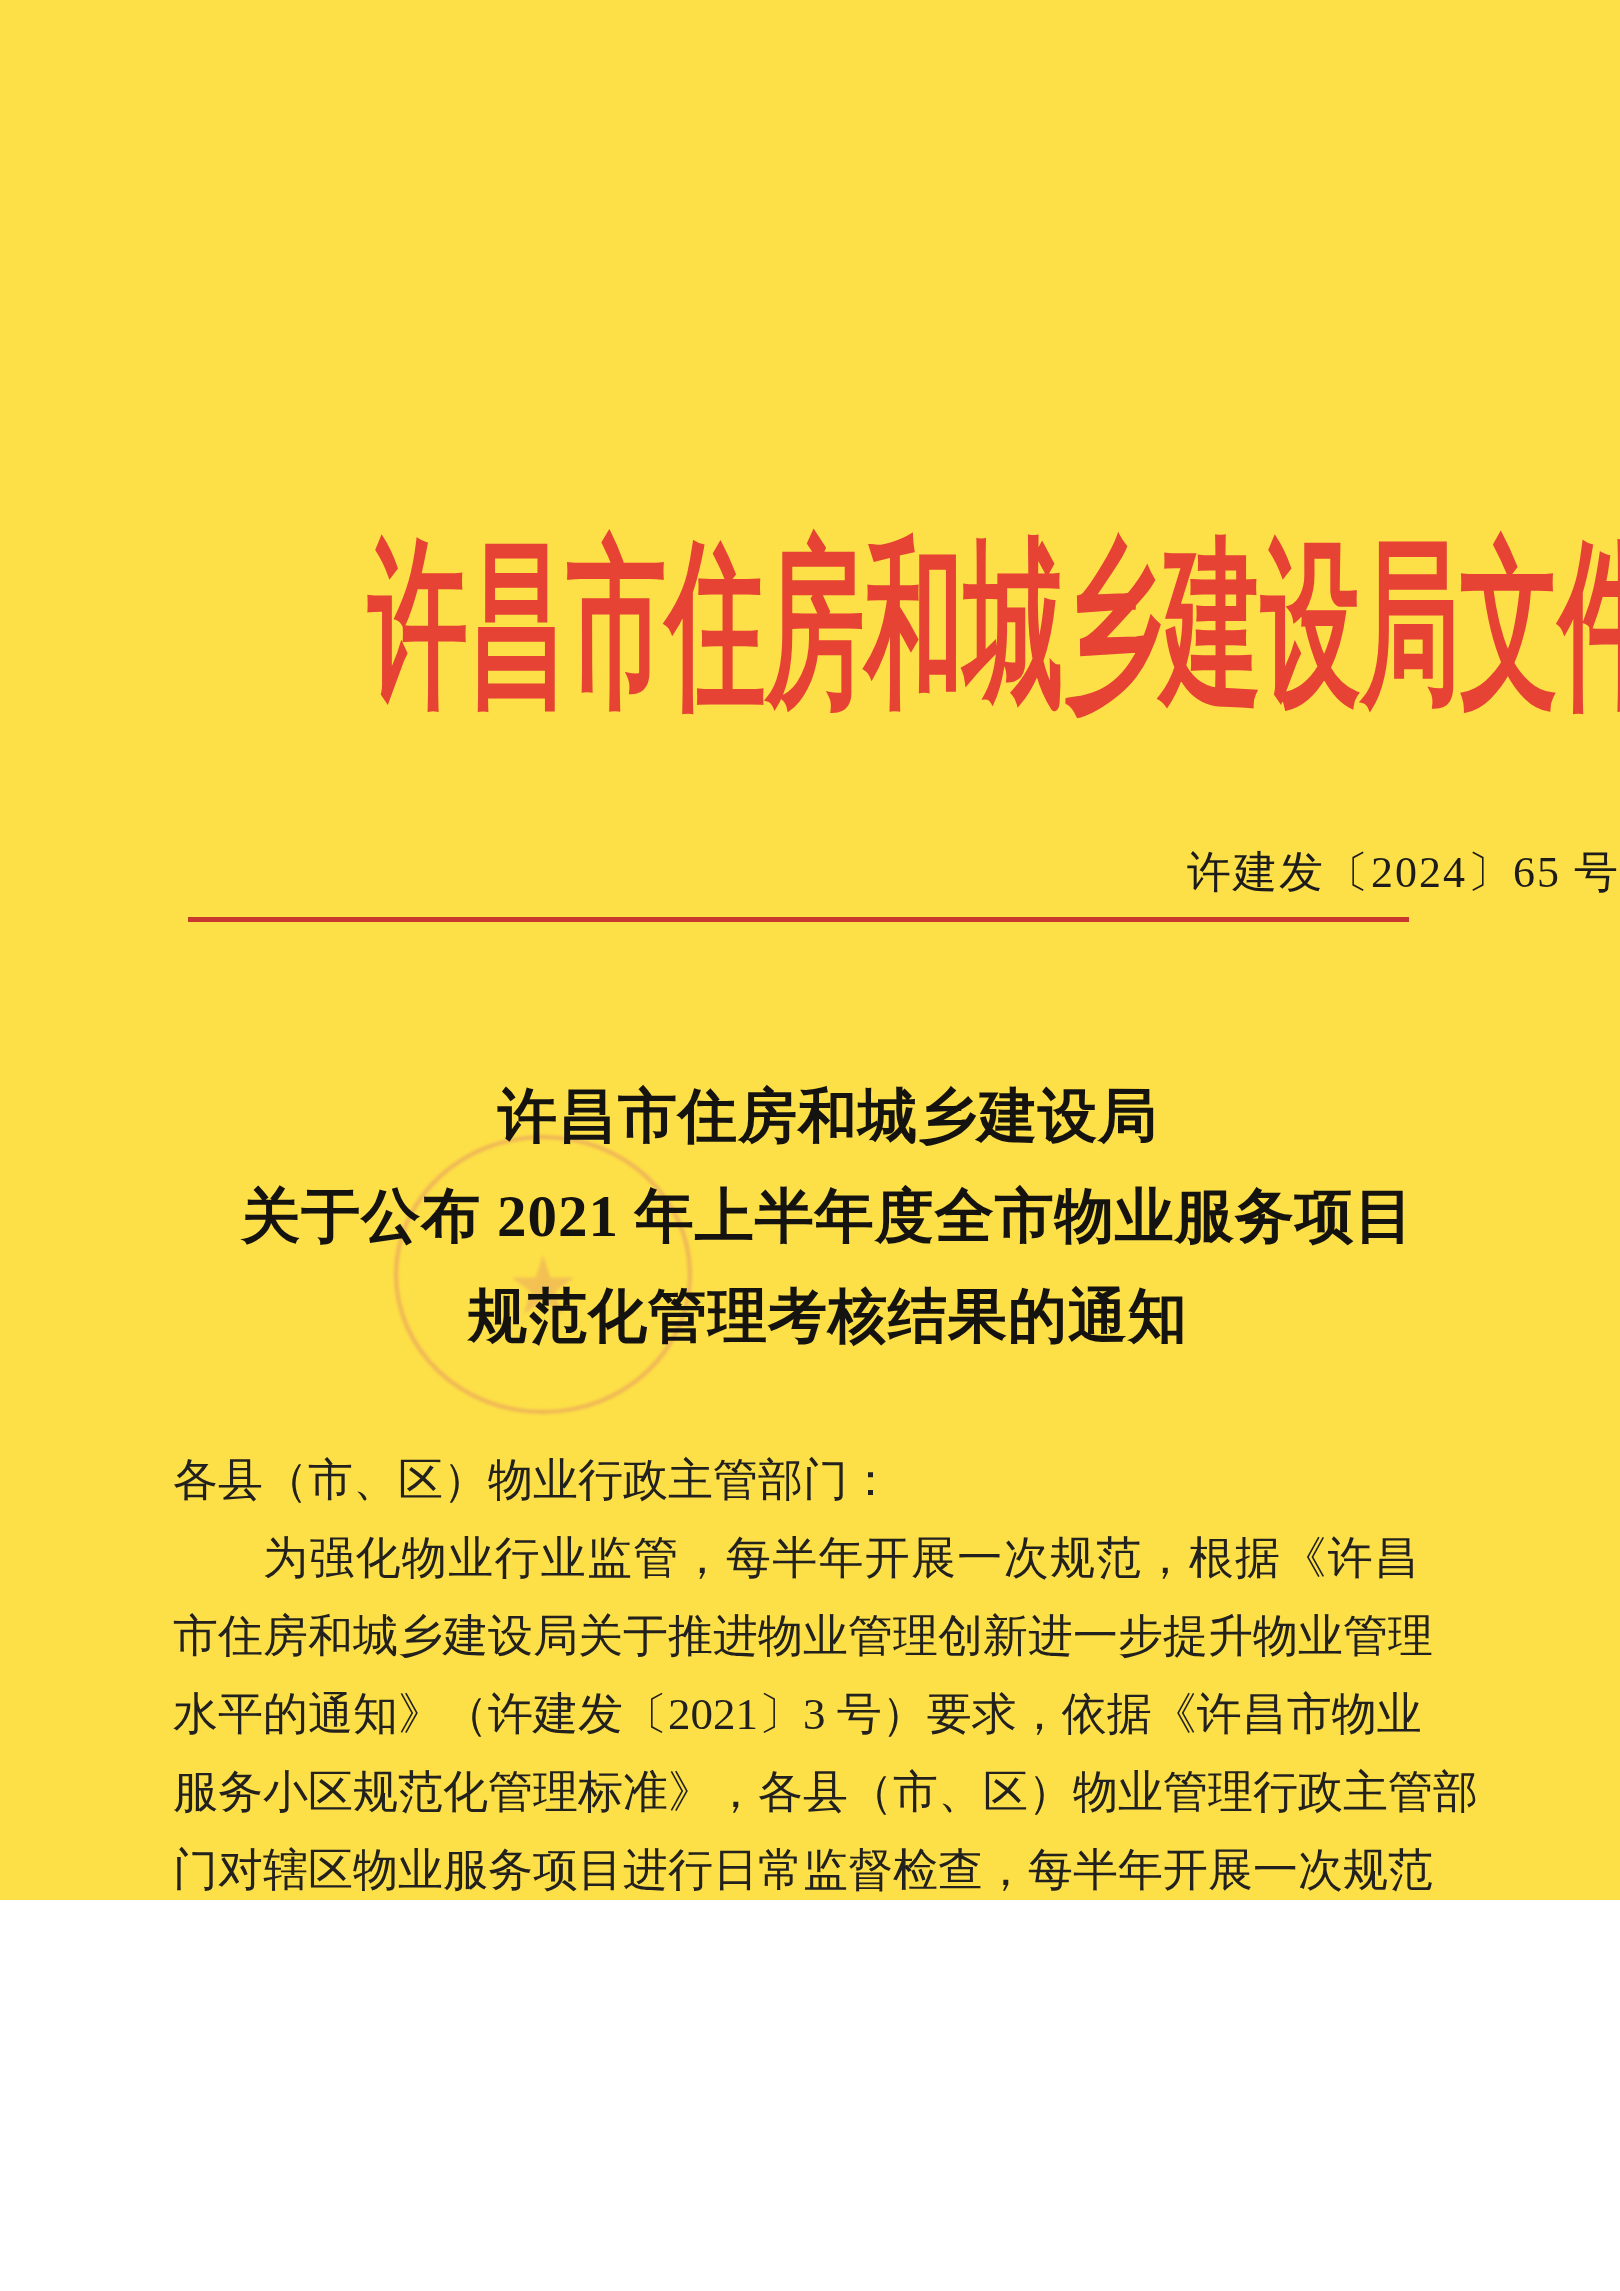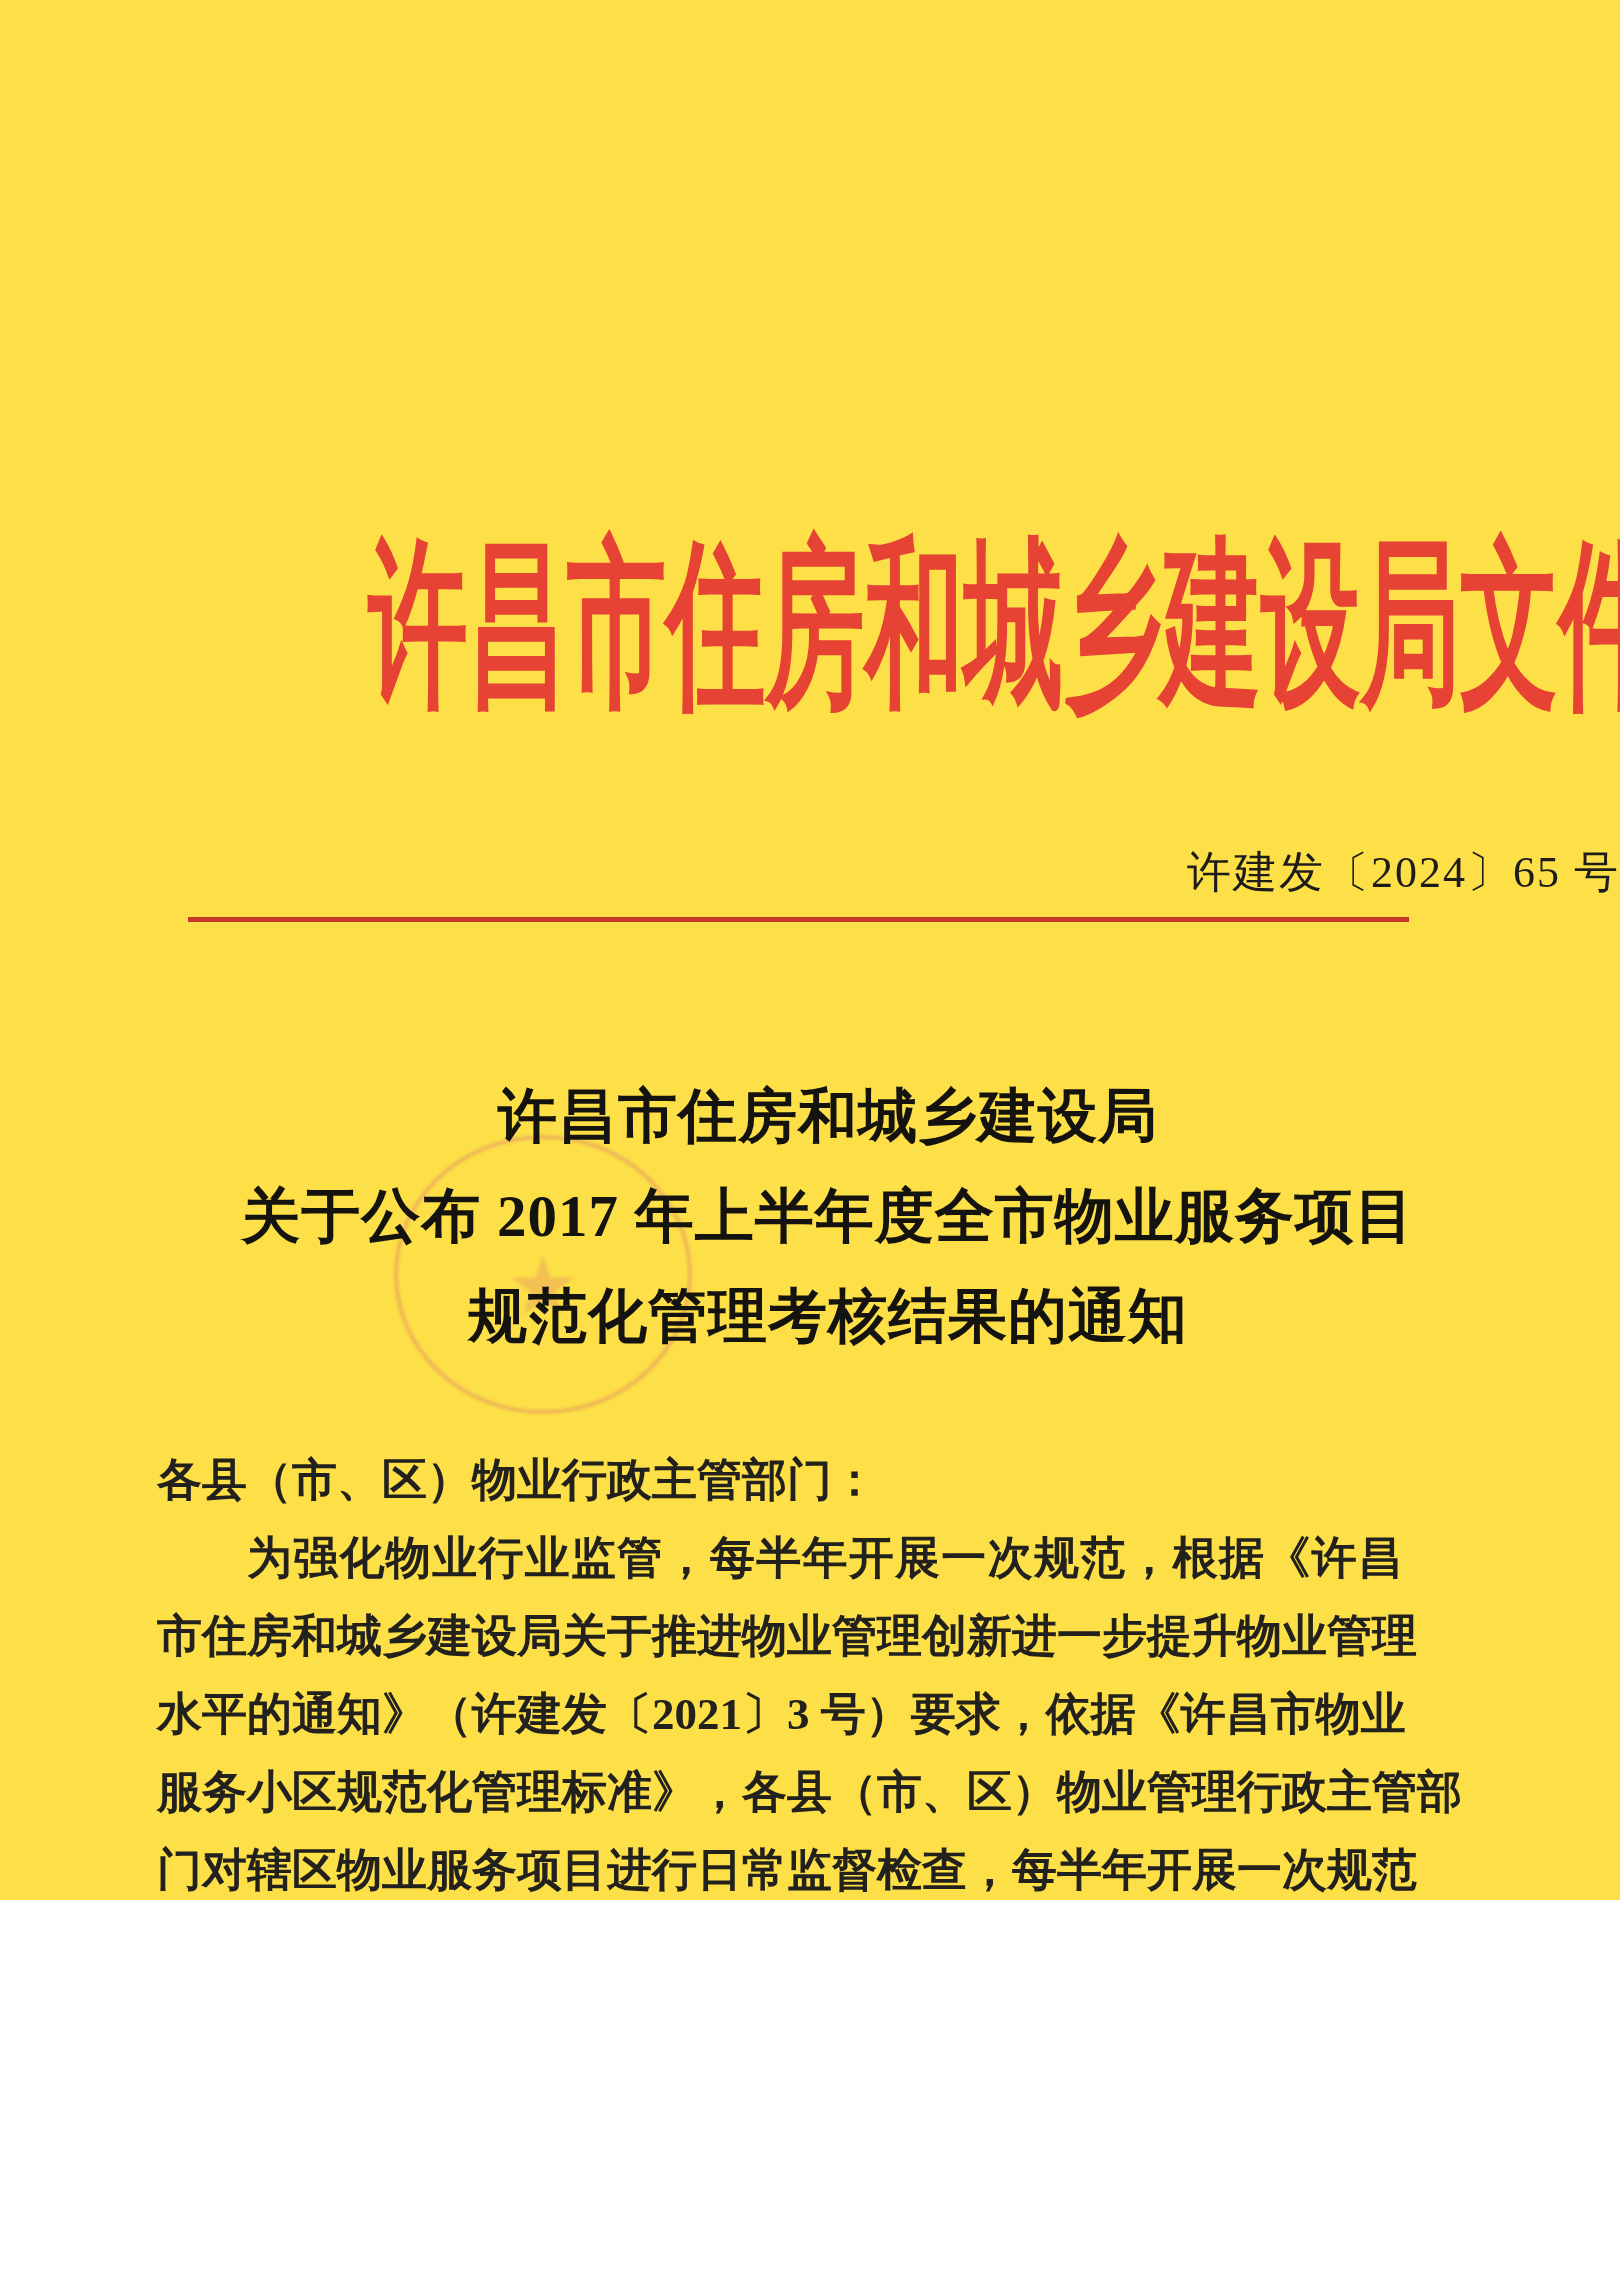--- a/index.html
+++ b/index.html
@@ -59,26 +59,25 @@
     text-align:center;
     font-size:59px;line-height:100px;
     font-weight:bold;
     color:#151310;
     z-index:2;
     letter-spacing:1px;
     padding-left:36px;
   }
   
   .bodyblock{
-    position:absolute;left:157px;top:1441px;
+    position:absolute;left:173px;top:1441px;
     width:1246px;
     font-size:45px;line-height:78px;
     color:#23211e;
     z-index:2;
-    font-weight:bold;
   }
   .bodyblock .line{height:78px;white-space:nowrap;}
   .jl{text-align:justify;text-align-last:justify;}
   .indent{text-indent:90px;}
   
   .pagenum{
     position:absolute;left:1213px;top:2029px;
     font-size:41px;line-height:1.2;
     color:#2a2825;
     letter-spacing:5.9px;
@@ -95,21 +94,21 @@
   <div class="docnum">许建发〔2024〕65 号</div>
 
   <div class="redline"></div>
 
   <div class="seal">
     <span class="seal-star">★</span>
   </div>
 
   <div class="title">
     <div>许昌市住房和城乡建设局</div>
-    <div>关于公布 2017 年上半年度全市物业服务项目</div>
+    <div>关于公布 2021 年上半年度全市物业服务项目</div>
     <div>规范化管理考核结果的通知</div>
   </div>
 
   <div class="bodyblock">
     <div class="line">各县（市、区）物业行政主管部门：</div>
     <div class="line jl indent">为强化物业行业监管，每半年开展一次规范，根据《许昌</div>
     <div class="line jl">市住房和城乡建设局关于推进物业管理创新进一步提升物业管理</div>
     <div class="line jl">水平的通知》（许建发〔2021〕3 号）要求，依据《许昌市物业</div>
     <div class="line jl">服务小区规范化管理标准》，各县（市、区）物业管理行政主管部</div>
     <div class="line jl">门对辖区物业服务项目进行日常监督检查，每半年开展一次规范</div>

